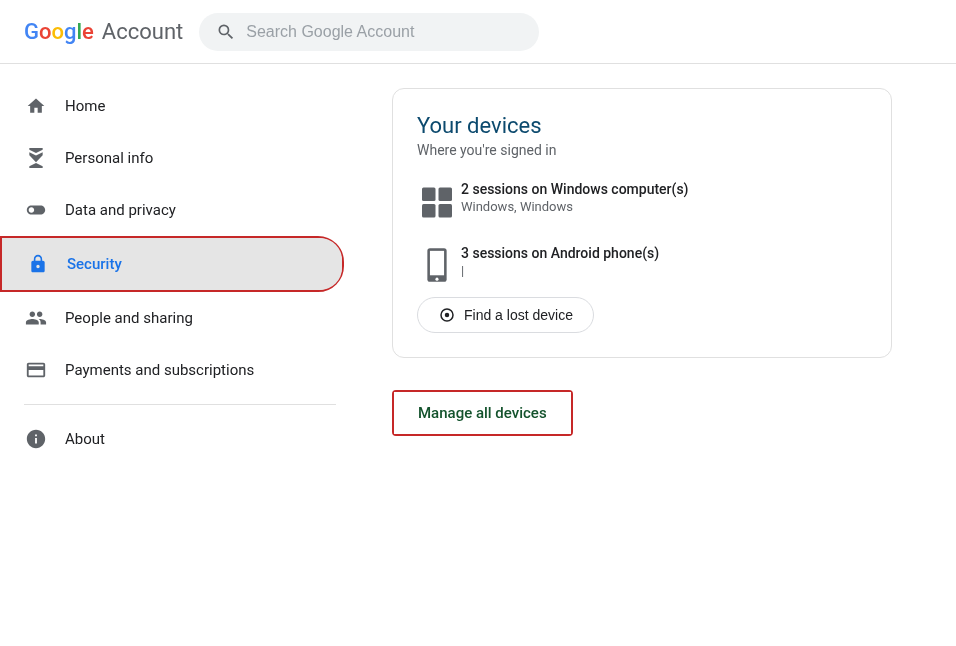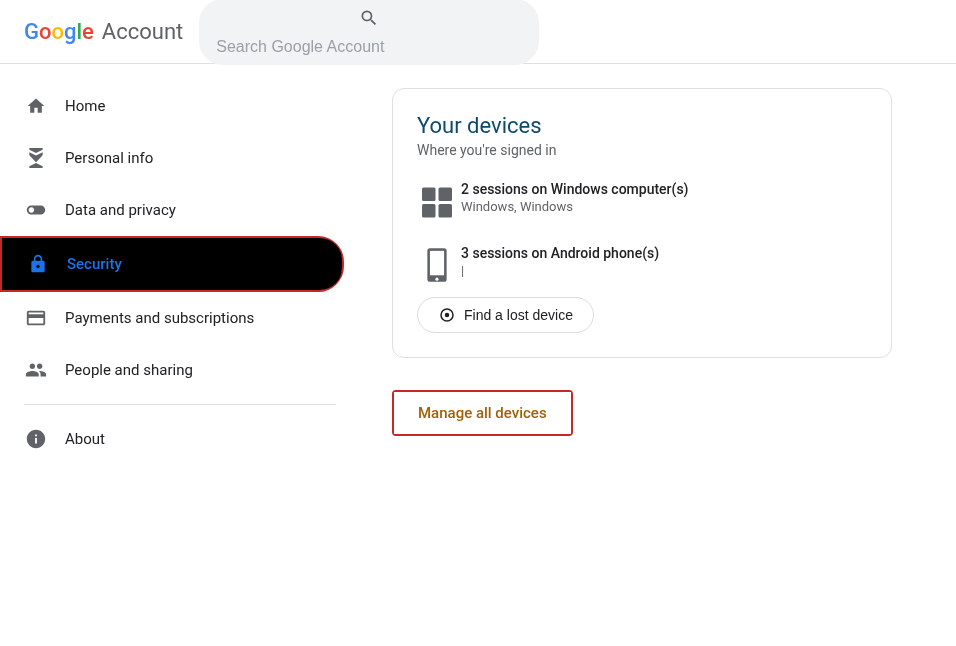--- a/index.html
+++ b/index.html
@@ -45,21 +45,20 @@
     }
     .search-bar {
       display: flex;
       align-items: center;
       background: #f1f3f4;
       border-radius: 24px;
       padding: 8px 16px;
       gap: 10px;
       width: 340px;
       border: 1px solid transparent;
-      flex-direction: column;
     }
     .search-icon-svg {
       color: #5f6368;
       width: 20px;
       height: 20px;
       flex-shrink: 0;
     }
     .search-input {
       border: none;
       background: transparent;
@@ -89,21 +88,21 @@
       padding: 14px 24px;
       cursor: pointer;
       border-radius: 0 24px 24px 0;
       margin-right: 16px;
       color: #202124;
       font-size: 15px;
       font-weight: 400;
       transition: background 0.1s;
     }
     .nav-item.active {
-      background: #000000;
+      background: #e5e5e5;
       color: #1a73e8;
       font-weight: 500;
     }
     .nav-item.active .nav-icon {
       color: #1a73e8;
     }
     .nav-icon {
       width: 24px;
       height: 24px;
       display: flex;
@@ -197,21 +196,21 @@
     .manage-all-wrapper {
       border: 2.5px solid #c62828;
       display: inline-block;
       margin-top: 32px;
       border-radius: 4px;
     }
     .manage-all-btn {
       display: inline-block;
       padding: 12px 24px;
       font-size: 15px;
-      color: #a16207;
+      color: #14532d;
       cursor: pointer;
       background: #fff;
       font-weight: 500;
     }
   </style>
 </head>
 <body>
 
 <header class="header">
   <div class="logo-area">
@@ -272,33 +271,33 @@
             <path d="M18 8h-1V6c0-2.76-2.24-5-5-5S7 3.24 7 6v2H6c-1.1 0-2 .9-2 2v10c0 1.1.9 2 2 2h12c1.1 0 2-.9 2-2V10c0-1.1-.9-2-2-2zm-6 9c-1.1 0-2-.9-2-2s.9-2 2-2 2 .9 2 2-.9 2-2 2zm3.1-9H8.9V6c0-1.71 1.39-3.1 3.1-3.1 1.71 0 3.1 1.39 3.1 3.1v2z"></path>
           </svg>
         </span>
         <span>Security</span>
       </div>
     </div>
 
     <div class="nav-item">
       <span class="nav-icon">
         <svg width="22" height="22" viewBox="0 0 24 24" fill="currentColor">
+          <path d="M16 11c1.66 0 2.99-1.34 2.99-3S17.66 5 16 5c-1.66 0-3 1.34-3 3s1.34 3 3 3zm-8 0c1.66 0 2.99-1.34 2.99-3S9.66 5 8 5C6.34 5 5 6.34 5 8s1.34 3 3 3zm0 2c-2.33 0-7 1.17-7 3.5V19h14v-2.5c0-2.33-4.67-3.5-7-3.5zm8 0c-.29 0-.62.02-.97.05 1.16.84 1.97 1.97 1.97 3.45V19h6v-2.5c0-2.33-4.67-3.5-7-3.5z"></path>
+        </svg>
+      </span>
+      <span>People and sharing</span>
+    </div>
+
+    <div class="nav-item">
+      <span class="nav-icon">
+        <svg width="22" height="22" viewBox="0 0 24 24" fill="currentColor">
           <path d="M20 4H4c-1.11 0-1.99.89-1.99 2L2 18c0 1.11.89 2 2 2h16c1.11 0 2-.89 2-2V6c0-1.11-.89-2-2-2zm0 14H4v-6h16v6zm0-10H4V6h16v2z"></path>
         </svg>
       </span>
       <span>Payments and subscriptions</span>
-    </div>
-
-    <div class="nav-item">
-      <span class="nav-icon">
-        <svg width="22" height="22" viewBox="0 0 24 24" fill="currentColor">
-          <path d="M16 11c1.66 0 2.99-1.34 2.99-3S17.66 5 16 5c-1.66 0-3 1.34-3 3s1.34 3 3 3zm-8 0c1.66 0 2.99-1.34 2.99-3S9.66 5 8 5C6.34 5 5 6.34 5 8s1.34 3 3 3zm0 2c-2.33 0-7 1.17-7 3.5V19h14v-2.5c0-2.33-4.67-3.5-7-3.5zm8 0c-.29 0-.62.02-.97.05 1.16.84 1.97 1.97 1.97 3.45V19h6v-2.5c0-2.33-4.67-3.5-7-3.5z"></path>
-        </svg>
-      </span>
-      <span>People and sharing</span>
     </div>
 
     <hr class="nav-divider">
 
     <div class="nav-item">
       <span class="nav-icon">
         <svg width="22" height="22" viewBox="0 0 24 24" fill="currentColor">
           <path d="M12 2C6.48 2 2 6.48 2 12s4.48 10 10 10 10-4.48 10-10S17.52 2 12 2zm1 15h-2v-6h2v6zm0-8h-2V7h2v2z"></path>
         </svg>
       </span>

